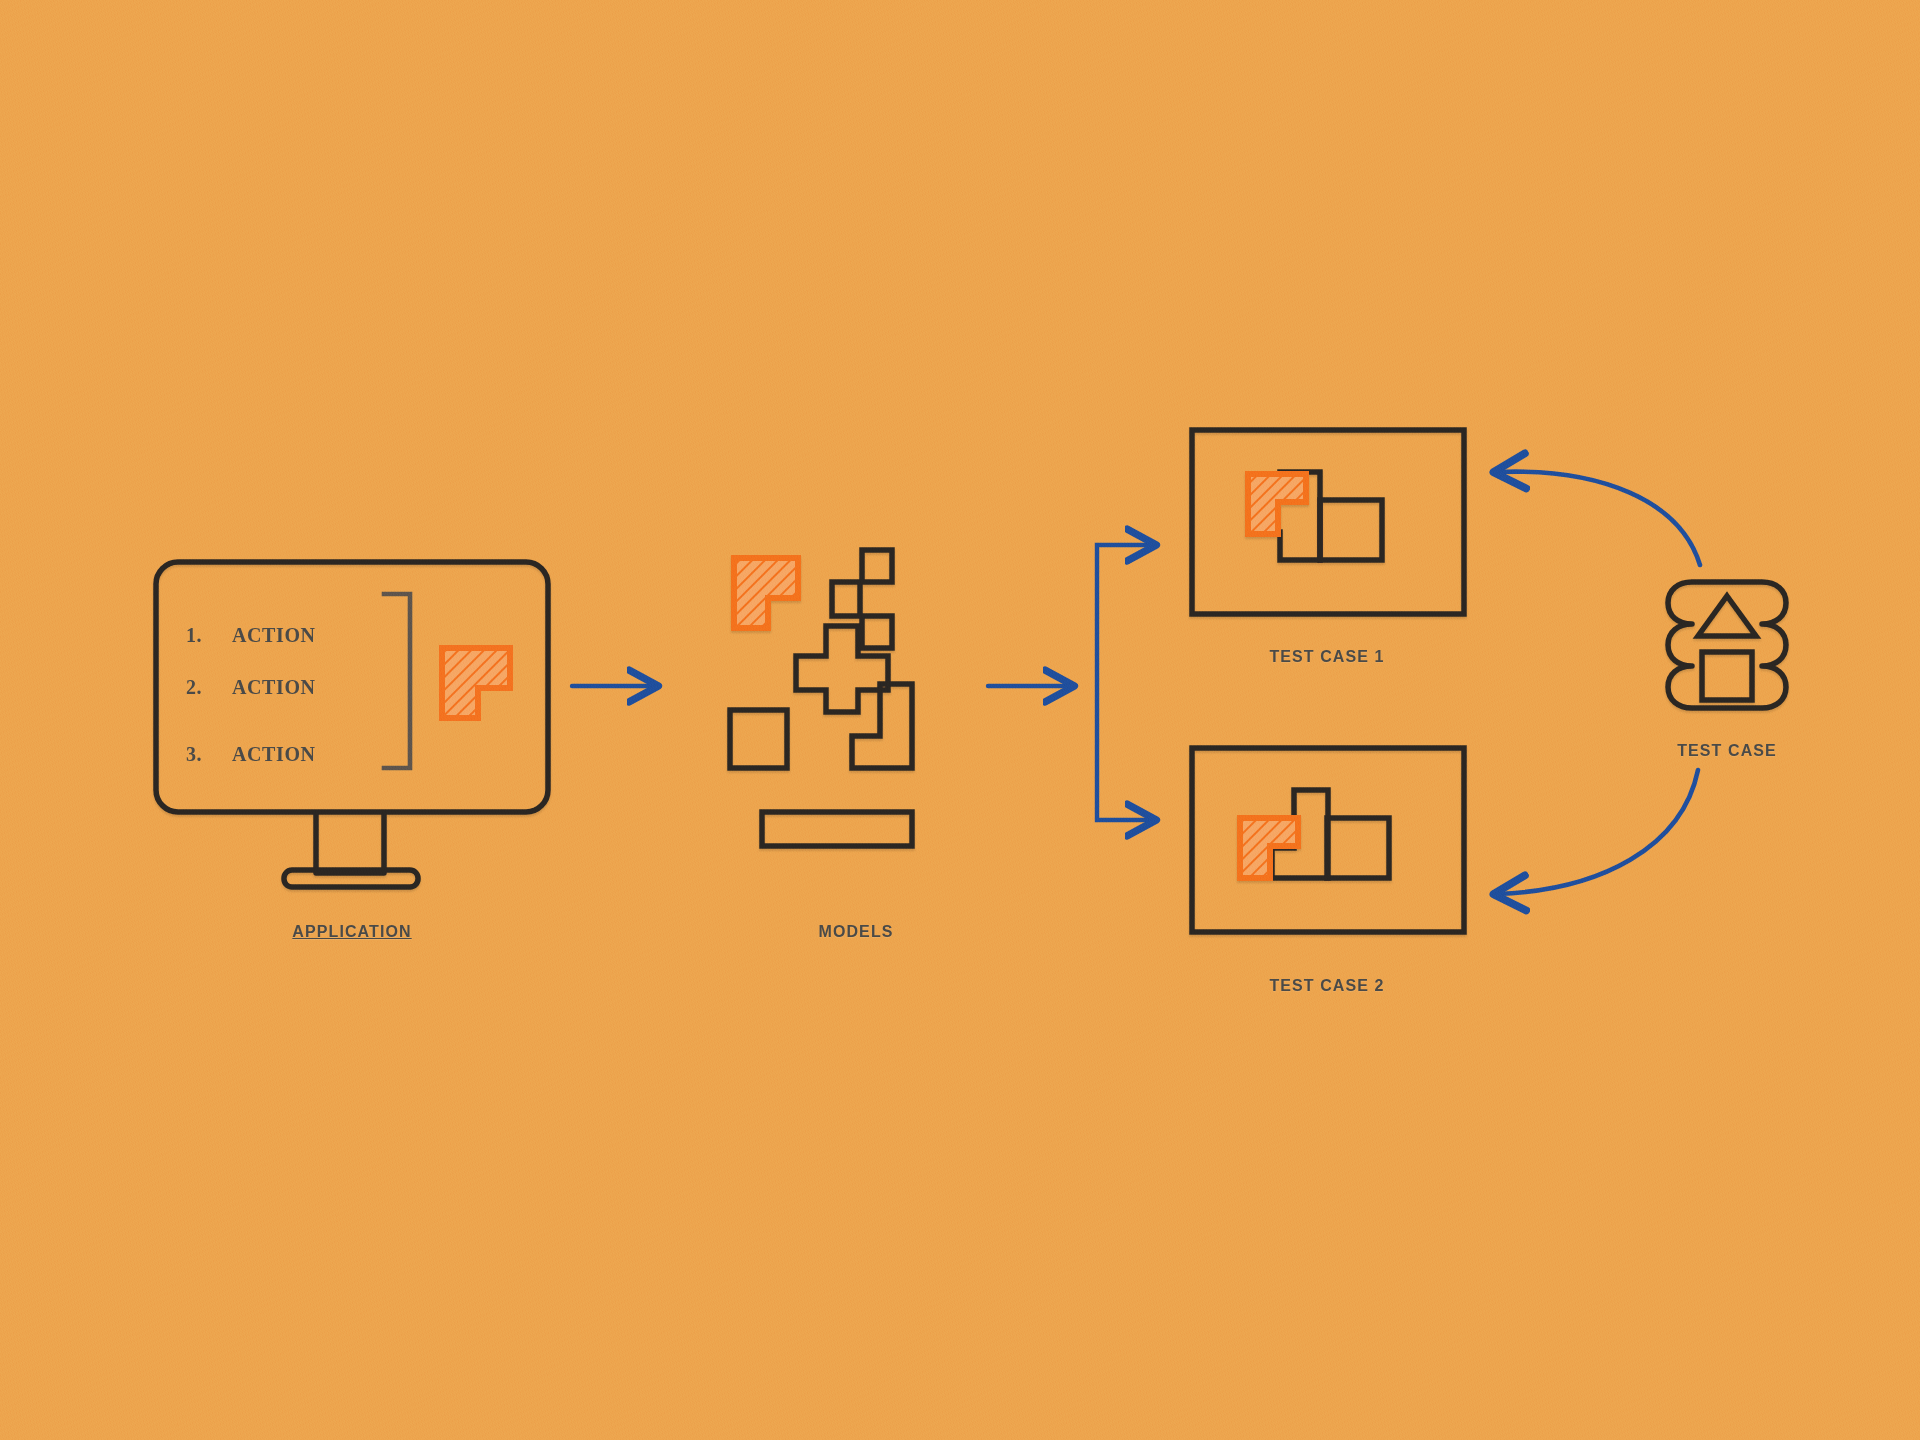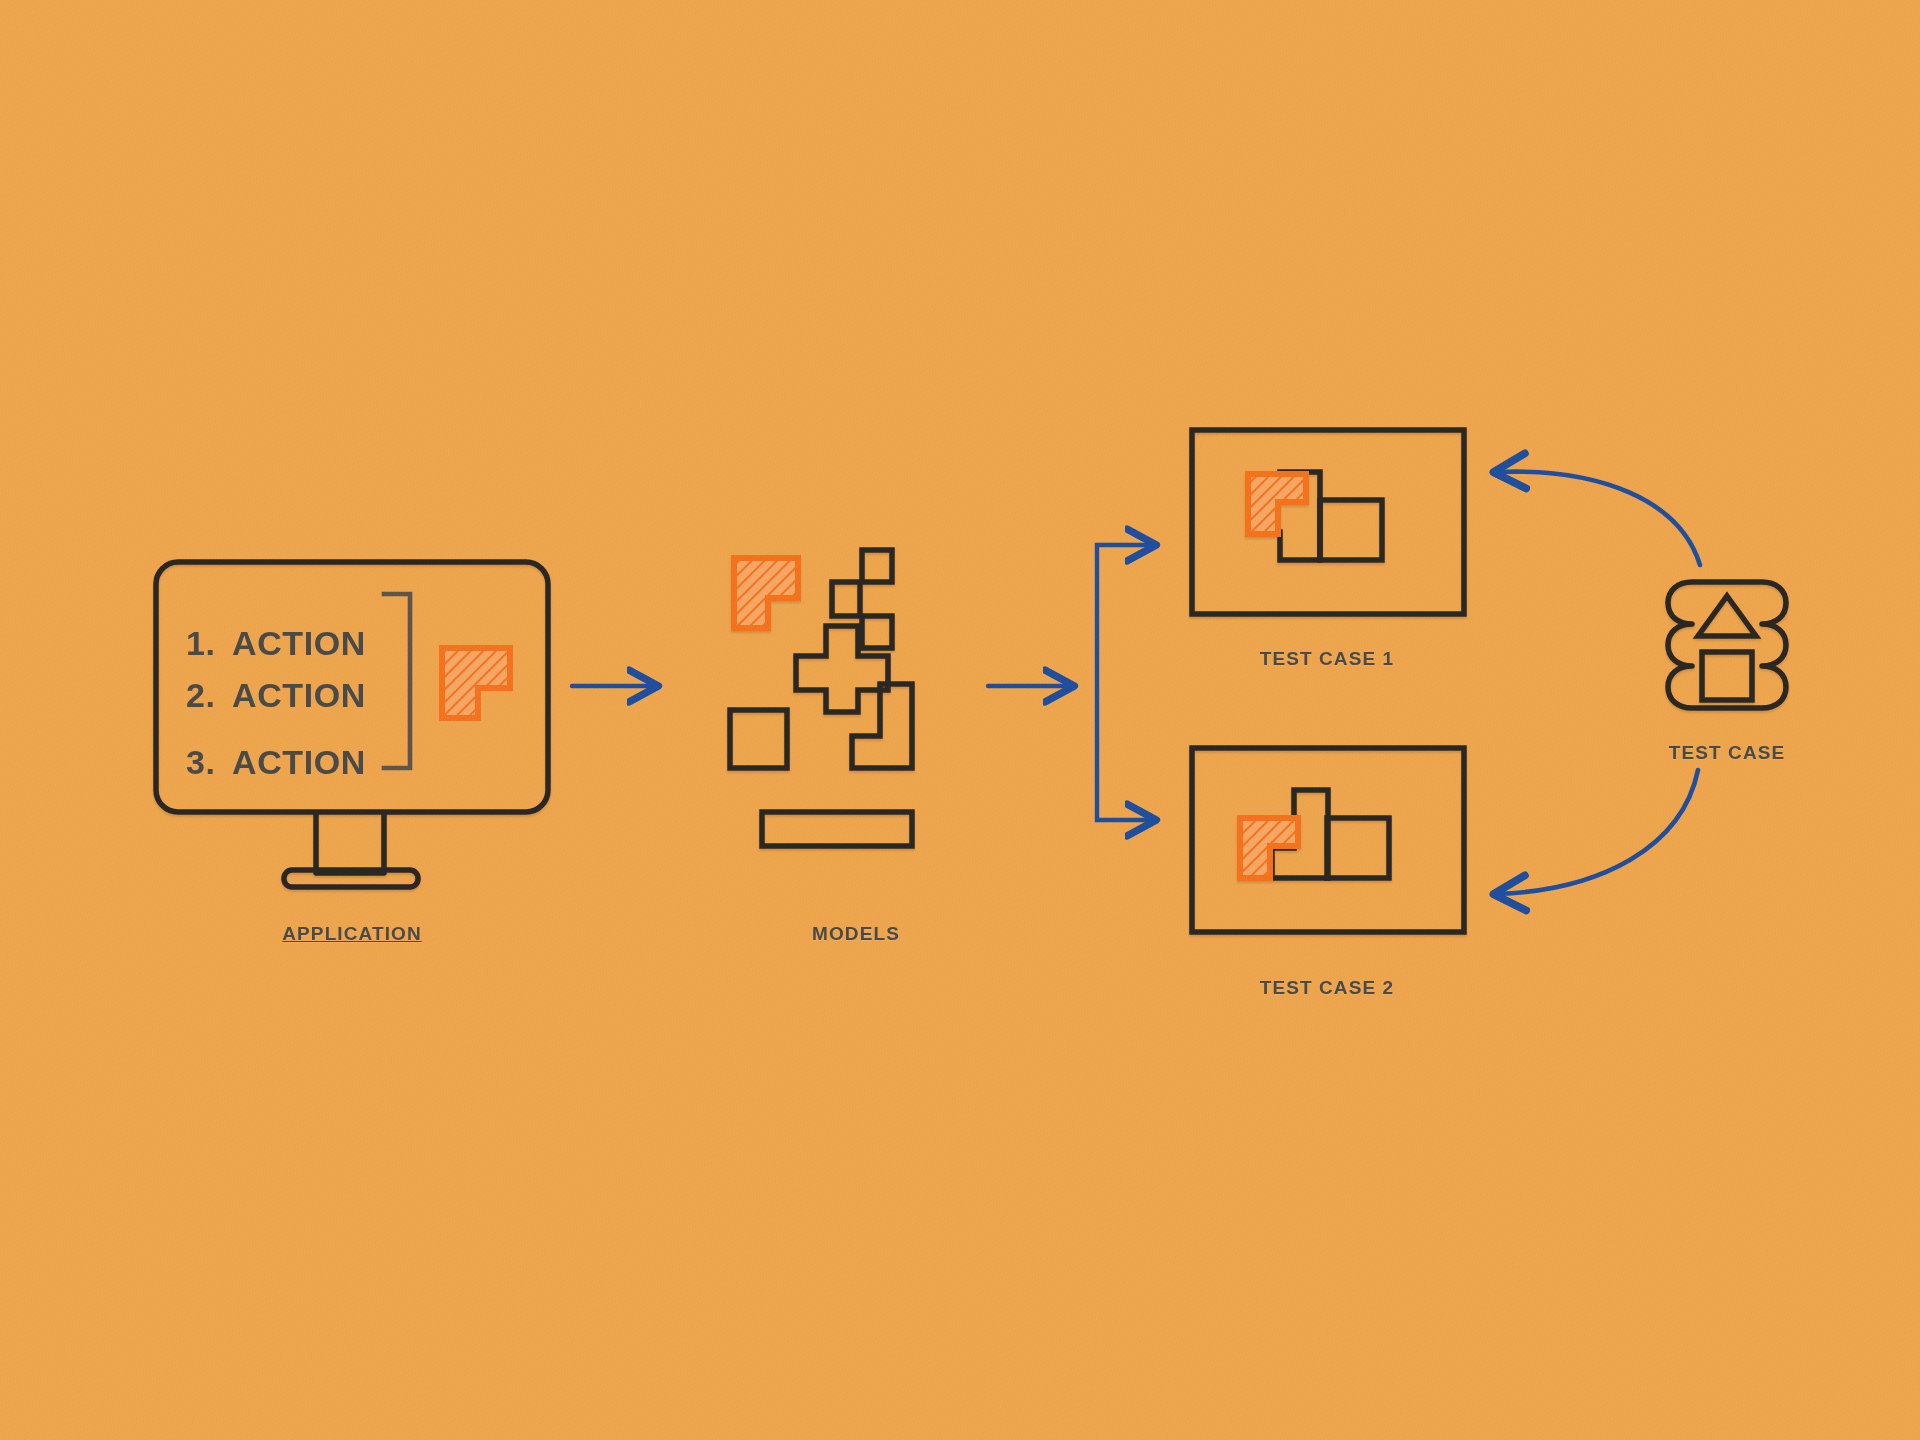--- a/index.html
+++ b/index.html
@@ -30,33 +30,33 @@
   #svgroot {
     position: absolute;
     left: 0; top: 0;
     width: 1920px;
     height: 1440px;
   }
   .cap-label {
     position: absolute;
     font-family: "Liberation Sans", sans-serif;
     font-weight: bold;
-    font-size: 19px;
+    font-size: 16px;
     letter-spacing: 1.1px;
     color: #4a4a48;
     text-align: center;
     transform: translateX(-50%);
     white-space: nowrap;
     text-shadow: 0 1px 0 rgba(255,255,255,.10);
   }
   .action-row {
     position: absolute;
-    font-family: Liberation Sans, sans-serif;
+    font-family: Liberation Serif, serif;
     font-weight: bold;
-    font-size: 34px;
+    font-size: 20px;
     letter-spacing: .6px;
     color: #4a4a48;
     white-space: nowrap;
   }
   .action-row .num { display: inline-block; width: 46px; }
 </style>
 </head>
 <body>
 
 <div id="stage">

